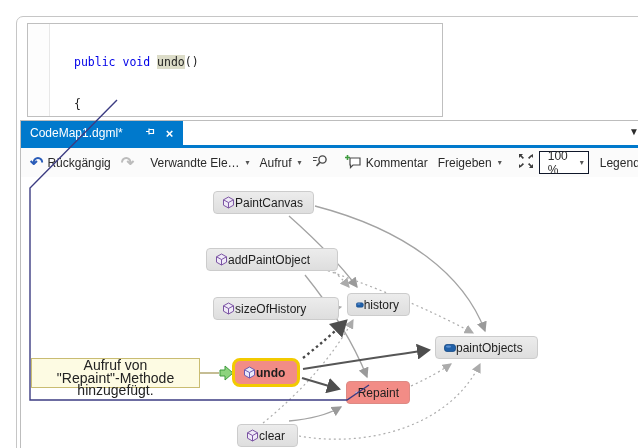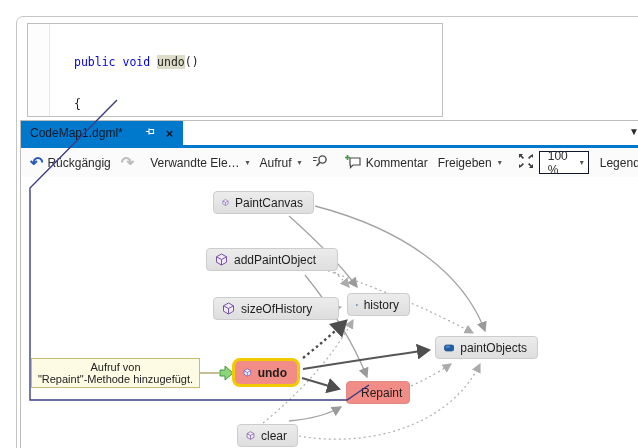--- a/index.html
+++ b/index.html
@@ -17,47 +17,47 @@
   .ind1{padding-left:26px;}
   .kw{color:#0000e8;}
   .typ{color:#2b91af;}
   .hl-name{background:#dcdcc8;}
   .repaint-box{border:2px solid #b63a2b;padding:0 2px;margin-left:-4px;}
 
   
   .map-win{position:absolute;left:3px;top:103px;width:632px;height:330px;background:#fff;
            border:1px solid #bdbdbd;box-sizing:border-box;}
   .tab-row{position:absolute;left:0;top:0;width:100%;height:24px;background:#fff;}
-  .tab{position:absolute;left:0;top:0;height:24px;width:162px;background:#0079cc;color:#0f172a;
+  .tab{position:absolute;left:0;top:0;height:24px;width:162px;background:#0079cc;color:#ffffff;
        font-size:12px;display:flex;align-items:center;padding-left:9px;box-sizing:border-box;gap:8px;}
   .tab-title{white-space:nowrap;}
   .tab-pin{display:inline-block;margin-left:14px;}
   .tab-close{font-size:13px;font-weight:bold;line-height:1;margin-left:2px;cursor:default;}
   .tab-overflow{position:absolute;right:12px;top:5px;font-size:10px;color:#2b2b2b;}
   .blue-bar{position:absolute;left:0;top:24px;width:100%;height:3px;background:#0079cc;}
 
   .toolbar{position:absolute;left:0;top:27px;width:100%;height:29px;background:#fbfbfb;
            display:flex;align-items:center;font-size:12px;color:#2a2a2a;}
   .tb-item{display:flex;align-items:center;gap:4px;padding:0 5px;height:22px;white-space:nowrap;}
   .tb-sep{width:1px;height:18px;background:#d4d4d4;margin:0 3px;}
   .tb-caret{font-size:8px;color:#555;margin-left:2px;}
   .undo-glyph{font-size:16px;font-weight:bold;color:#2a5cb8;line-height:1;}
   .redo-glyph{font-size:16px;font-weight:bold;color:#bcbcbc;line-height:1;}
   .zoom-combo{display:flex;align-items:center;background:#fff;border:1px solid #0f172a;
               height:21px;padding:0 4px 0 8px;gap:10px;}
 
   
-  .gnode{position:absolute;display:flex;align-items:center;gap:6px;font-size:12px;
+  .gnode{position:absolute;display:flex;align-items:center;font-size:12px;
          background:linear-gradient(180deg,#ececec,#dedede);border:1px solid #cccccc;border-radius:4px;
          padding:0 10px 0 8px;height:23px;box-sizing:border-box;z-index:3;}
   .gnode.red{background:#f28c86;border-color:#dd8a84;}
   .gnode.sel{border:3px solid #f2ca00;border-radius:8px;height:29px;font-weight:bold;}
   .callout{position:absolute;left:14px;top:341px;width:167px;height:28px;background:#fdfbe3;
-           border:1px solid #c9bc72;z-index:3;font-size:11px;line-height:12.5px;text-align:center;
-           display:flex;flex-direction:column;justify-content:center;color:#222;}
+           border:1px solid #c9bc72;z-index:3;font-size:14px;line-height:12.5px;text-align:center;
+           display:flex;flex-direction:column;justify-content:flex-start;color:#222;}
   .edge-layer{position:absolute;left:0;top:0;z-index:1;pointer-events:none;}
   .leader-layer{position:absolute;left:0;top:0;z-index:6;pointer-events:none;}
 </style>
 </head>
 <body>
 
 <div class="stage">
 
   <div class="code-win">
     <div class="code-margin"></div>

